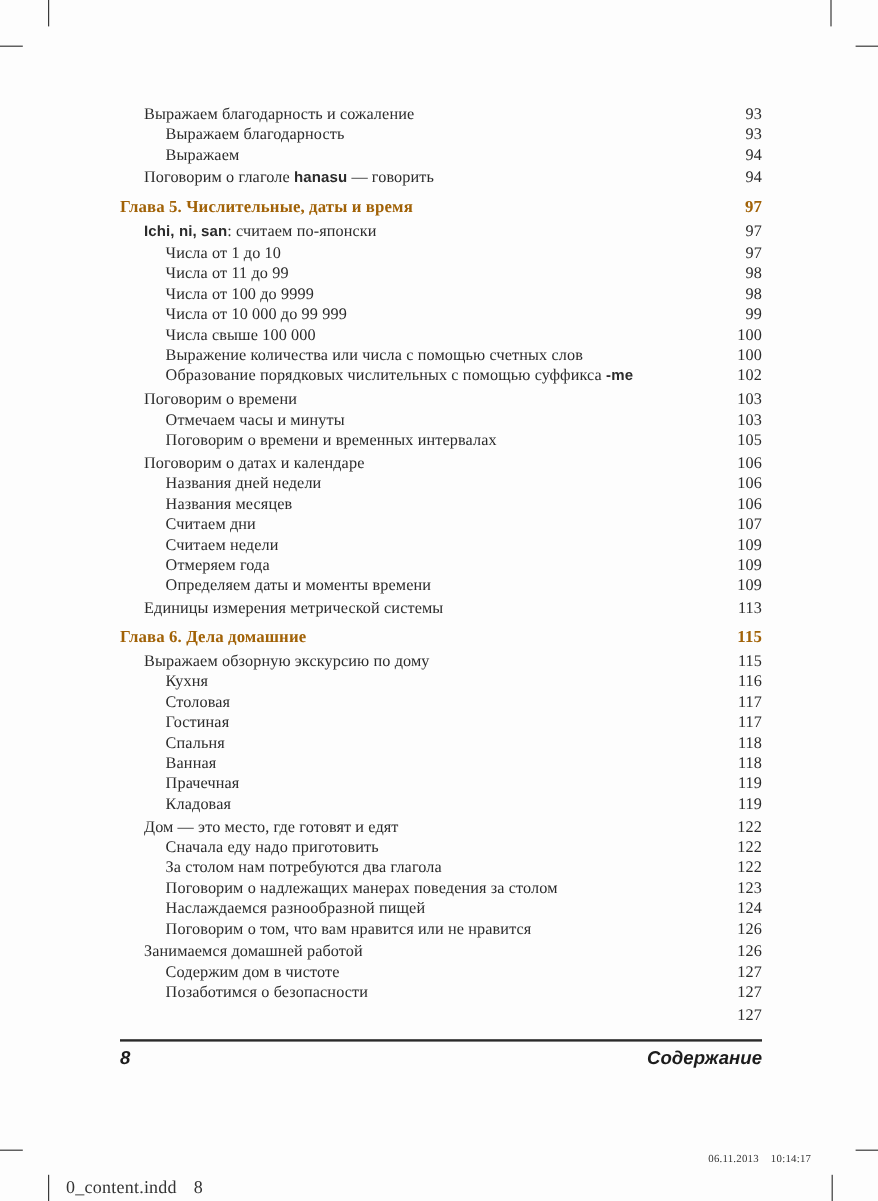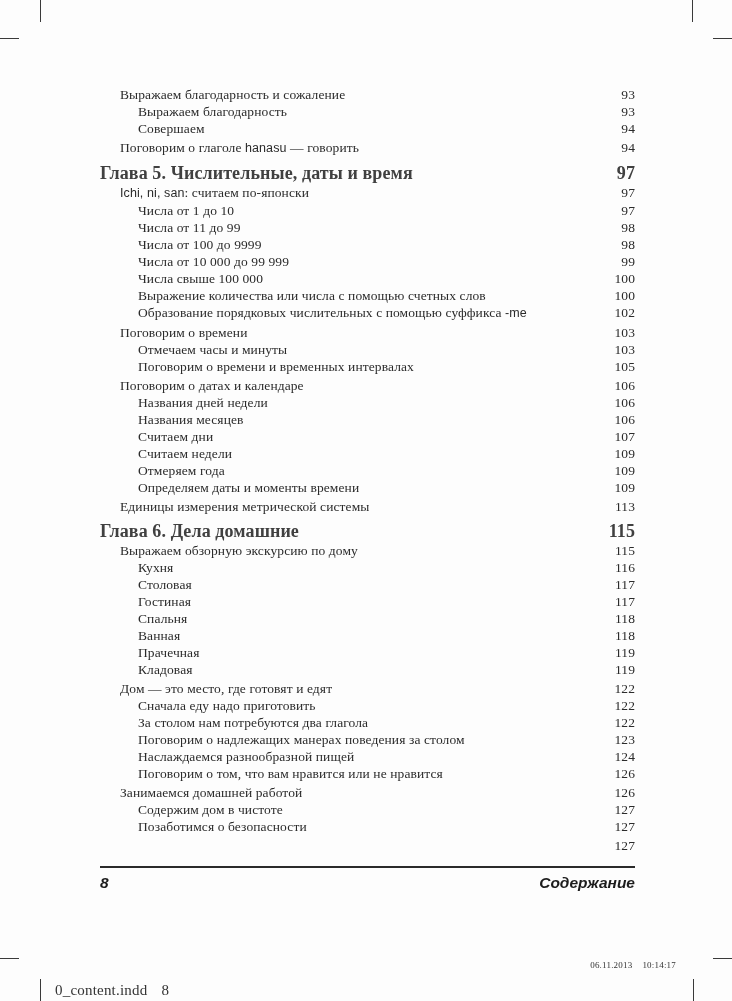--- a/index.html
+++ b/index.html
@@ -19,30 +19,30 @@
   
   .toc{
     position:absolute;left:100px;top:84px;width:535px;
   }
   .toc-row{
     display:flex;align-items:flex-start;
     font-size:13.5px;line-height:17px;
     letter-spacing:0.1px;
   }
   .toc-row.l1{
-    font-weight:bold;font-size:18px;color:#404040;
+    font-weight:bold;font-size:14px;color:#a16207;
     margin-top:8px;
   }
   .toc-row.l2{padding-left:20px;margin-top:2px;}
   .toc-row.l3{padding-left:38px;}
   .toc-title{flex:0 1 auto;}
   .toc-page{margin-left:auto;padding-left:8px;}
   .toc-row b.sans{
     font-family:"Liberation Sans", sans-serif;
-    font-weight:400;font-size:12.5px;
+    font-weight:700;font-size:12.5px;
   }
 
   
   .footer-rule{
     position:absolute;left:100px;top:866px;width:535px;height:2px;
     background:#2a2a2a;
   }
   .footer{
     position:absolute;left:100px;top:874px;width:535px;
     display:flex;justify-content:space-between;align-items:baseline;
@@ -77,21 +77,21 @@
 <div class="toc">
     <div class="toc-row l2">
       <span class="toc-title">Выражаем благодарность и сожаление</span>
       <span class="toc-page">93</span>
     </div>
     <div class="toc-row l3">
       <span class="toc-title">Выражаем благодарность</span>
       <span class="toc-page">93</span>
     </div>
     <div class="toc-row l3">
-      <span class="toc-title">Совершаем</span>
+      <span class="toc-title">Выражаем</span>
       <span class="toc-page">94</span>
     </div>
     <div class="toc-row l2">
       <span class="toc-title">Поговорим о глаголе <b class="sans">hanasu</b> — говорить</span>
       <span class="toc-page">94</span>
     </div>
     <div class="toc-row l1">
       <span class="toc-title">Глава 5. Числительные, даты и время</span>
       <span class="toc-page">97</span>
     </div>

